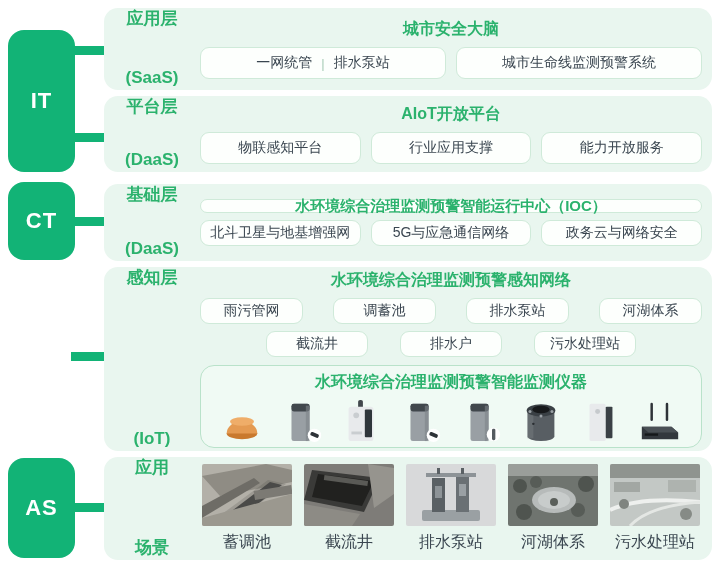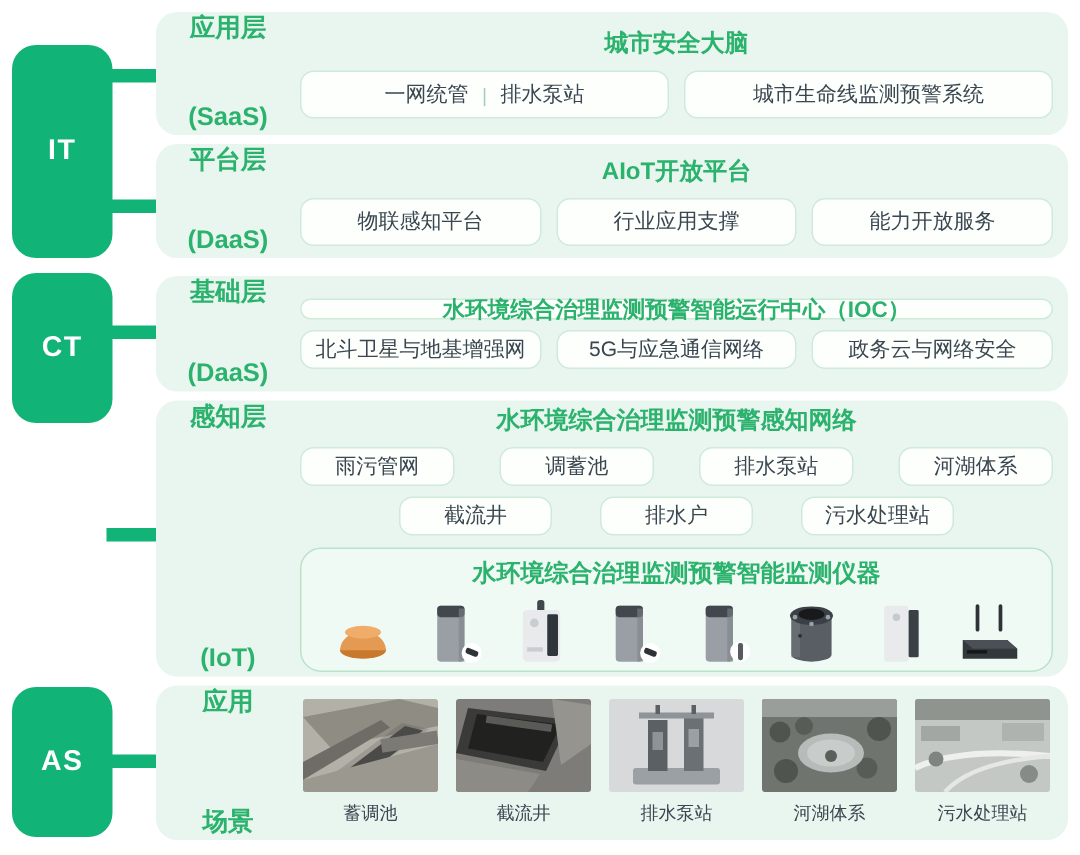--- a/index.html
+++ b/index.html
@@ -2,23 +2,23 @@
 <html><head>
 <meta charset="utf-8">
 <style>
   * { margin:0; padding:0; box-sizing:border-box; }
   html,body { background:#ffffff; }
   body { font-family:"Liberation Sans", sans-serif; }
   .canvas { position:relative; width:720px; height:570px; background:#ffffff; overflow:hidden; }
 
   
   .rail-block { position:absolute; left:8px; width:67px; background:#12b376; border-radius:16px;
-    display:flex; align-items:center; justify-content:center; color:#ffffff; font-weight:bold; font-size:19px; letter-spacing:1px; }
+    display:flex; align-items:center; justify-content:center; color:#ffffff; font-weight:bold; font-size:22px; letter-spacing:1px; }
   .rail-it { top:30px; height:142px; }
-  .rail-ct { top:182px; height:100px; }
+  .rail-ct { top:182px; height:78px; }
   .rail-ot { top:267px; height:181px; }
   .rail-as { top:458px; height:100px; }
   .conn { position:absolute; left:71px; width:34px; height:9px; background:#12b376; }
 
   
   .panel { position:absolute; left:104px; width:608px; background:#e9f6ef; border-radius:14px; display:flex; }
   .p1 { top:8px;   height:82px; }
   .p2 { top:96px;  height:76px; }
   .p3 { top:184px; height:77px; }
   .p4 { top:267px; height:184px; }
@@ -46,21 +46,21 @@
 
   .device-box { border:1px solid #b9e2ca; background:#f0faf4; border-radius:14px; padding:6px 8px 4px; }
   .device-title { text-align:center; color:#2bb26d; font-size:16px; font-weight:600; margin-bottom:2px; }
   .device-strip { display:flex; justify-content:space-between; align-items:flex-end; padding:0 6px; }
   .device { width:54px; height:48px; display:flex; align-items:flex-end; justify-content:center; }
   .device svg { display:block; }
 
   .scene-strip { display:flex; gap:12px; justify-content:center; align-items:flex-start; }
   .scene { display:flex; flex-direction:column; align-items:center; }
   .scene svg { display:block; border-radius:2px; }
-  .scene-caption { margin-top:6px; font-size:12px; color:#3a4650; }
+  .scene-caption { margin-top:6px; font-size:16px; color:#3a4650; }
 </style>
 </head>
 <body>
 
 <div class="canvas">
 
   <div class="rail-block rail-it">
     <span>IT</span>
   </div>
   <div class="rail-block rail-ct">

